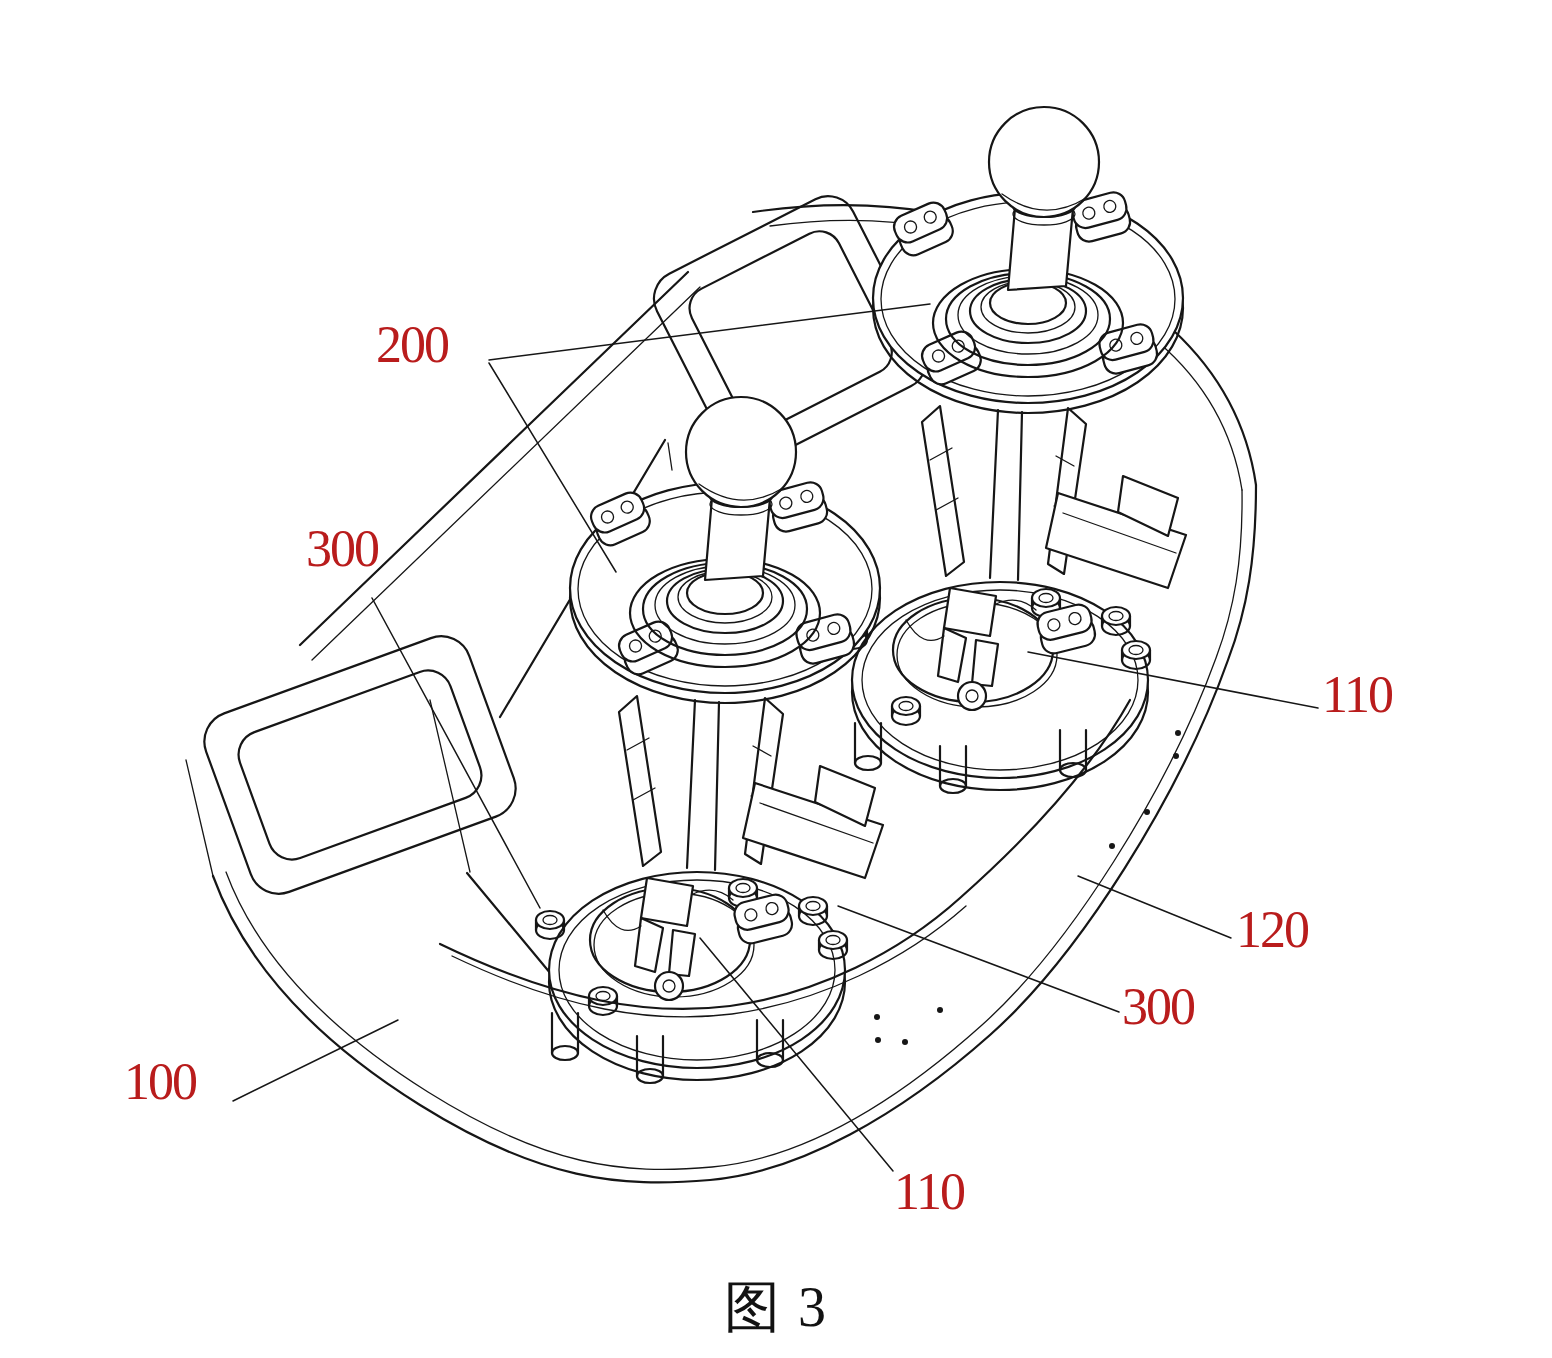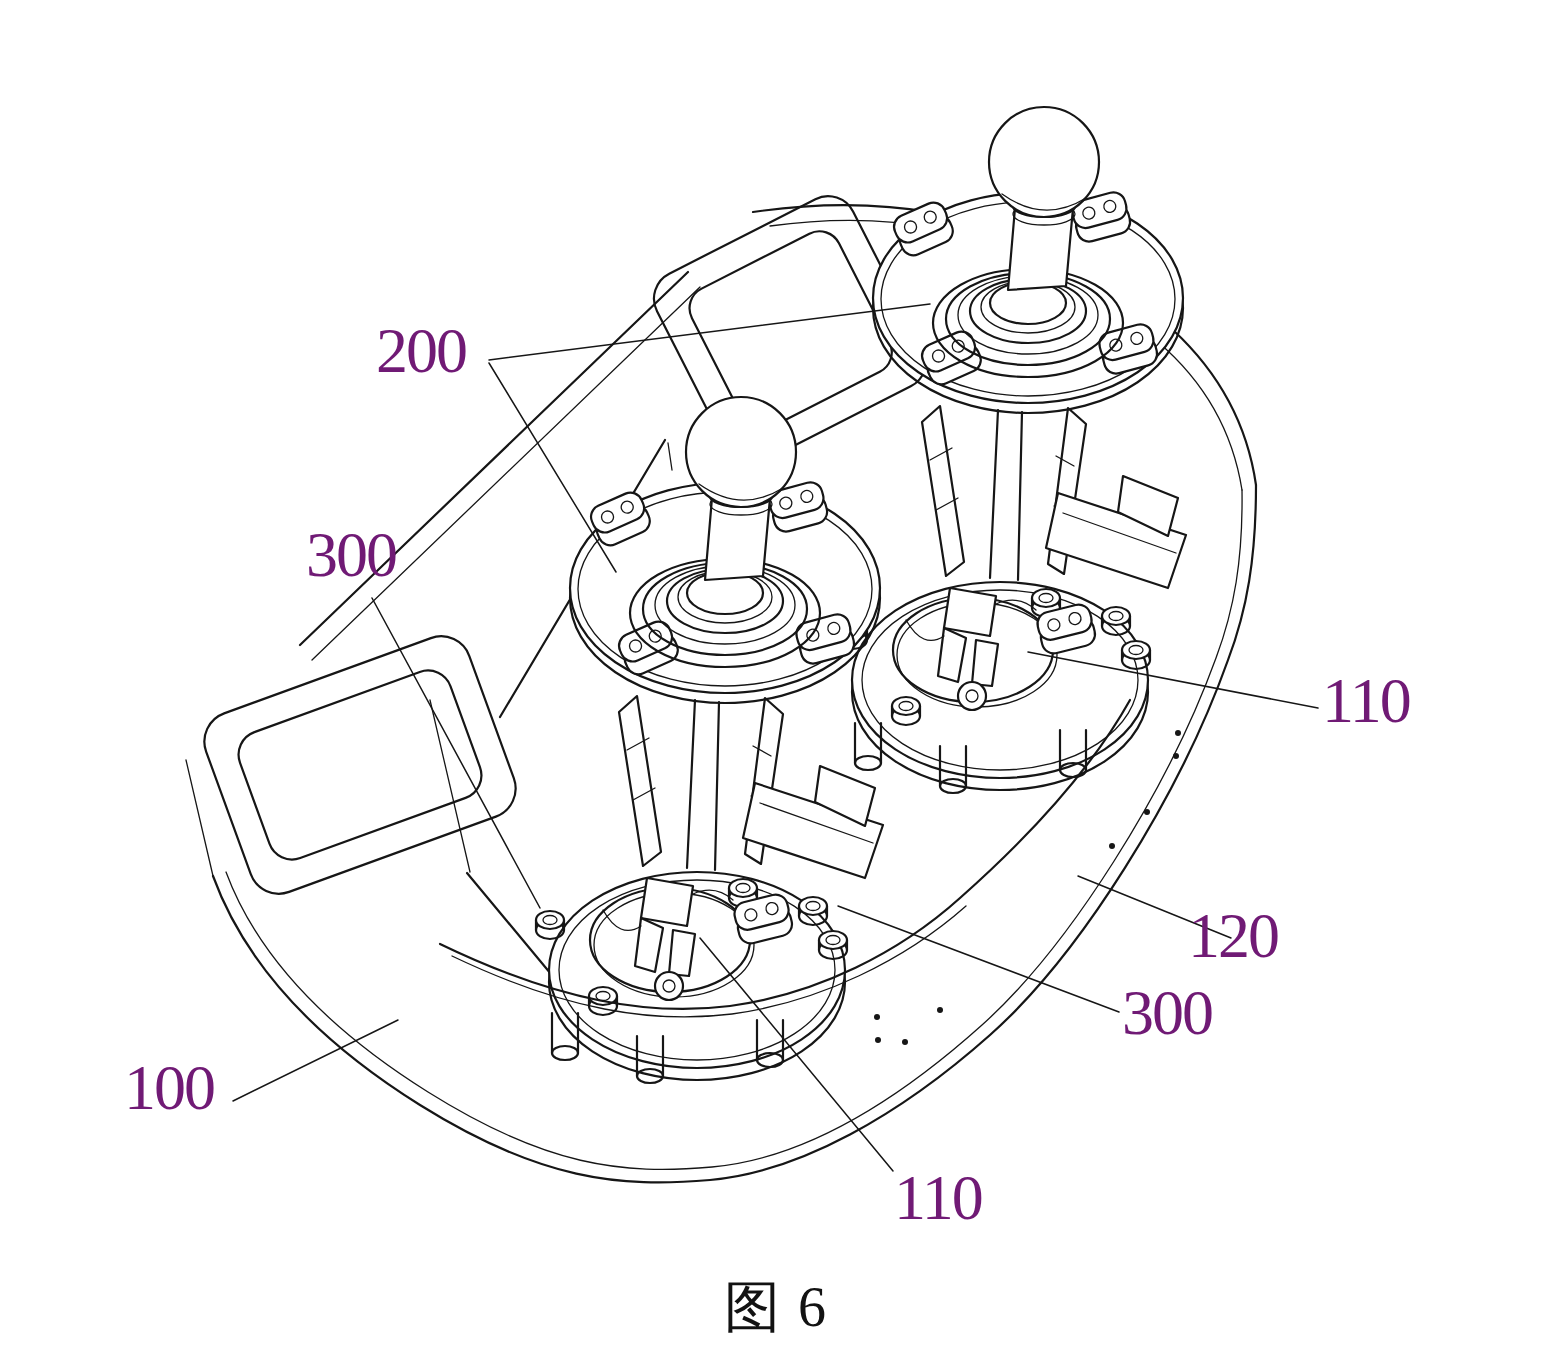--- a/index.html
+++ b/index.html
@@ -5,21 +5,21 @@
   html,body{margin:0;padding:0;background:#ffffff;}
   .fig{position:relative;width:1552px;height:1358px;background:#ffffff;overflow:hidden;
        font-family:"Liberation Serif","DejaVu Serif",serif;}
   .fig svg{position:absolute;left:0;top:0;}
   svg path,svg ellipse,svg circle,svg line,svg rect{
        stroke:#161616;fill:none;stroke-width:2.2;stroke-linecap:round;stroke-linejoin:round;}
   .wh{fill:#ffffff;}
   .thin{stroke-width:1.3;}
   .leader{stroke-width:1.5;}
   .dot{fill:#161616;stroke:none;}
-  .lbl{position:absolute;color:#701a75;font-size:64px;line-height:1;letter-spacing:-2px;white-space:nowrap;}
+  .lbl{position:absolute;color:#b91c1c;font-size:52px;line-height:1;letter-spacing:-2px;white-space:nowrap;}
   .cap{position:absolute;color:#121212;font-size:56px;line-height:1;letter-spacing:2px;white-space:nowrap;}
 </style>
 </head>
 <body>
 
 <div class="fig">
 
 <svg width="1552" height="1358" viewBox="0 0 1552 1358">
 
   <defs>
@@ -174,19 +174,19 @@
     <line class="leader" x1="1231" y1="938" x2="1078" y2="876"></line>
     <line class="leader" x1="1119" y1="1012" x2="838" y2="906"></line>
     <line class="leader" x1="233" y1="1101" x2="398" y2="1020"></line>
     <line class="leader" x1="893" y1="1171" x2="700" y2="938"></line>
   </g>
 </svg>
 
   <div class="lbl" style="left:376px;top:319px">200</div>
   <div class="lbl" style="left:306px;top:523px">300</div>
   <div class="lbl" style="left:1322px;top:669px">110</div>
-  <div class="lbl" style="left:1188px;top:904px">120</div>
+  <div class="lbl" style="left:1236px;top:904px">120</div>
   <div class="lbl" style="left:1122px;top:981px">300</div>
   <div class="lbl" style="left:124px;top:1056px">100</div>
   <div class="lbl" style="left:894px;top:1166px">110</div>
 
-  <div class="cap" style="left:724px;top:1279px">图 6</div>
+  <div class="cap" style="left:724px;top:1279px">图 3</div>
 </div>
 
 </body></html>

